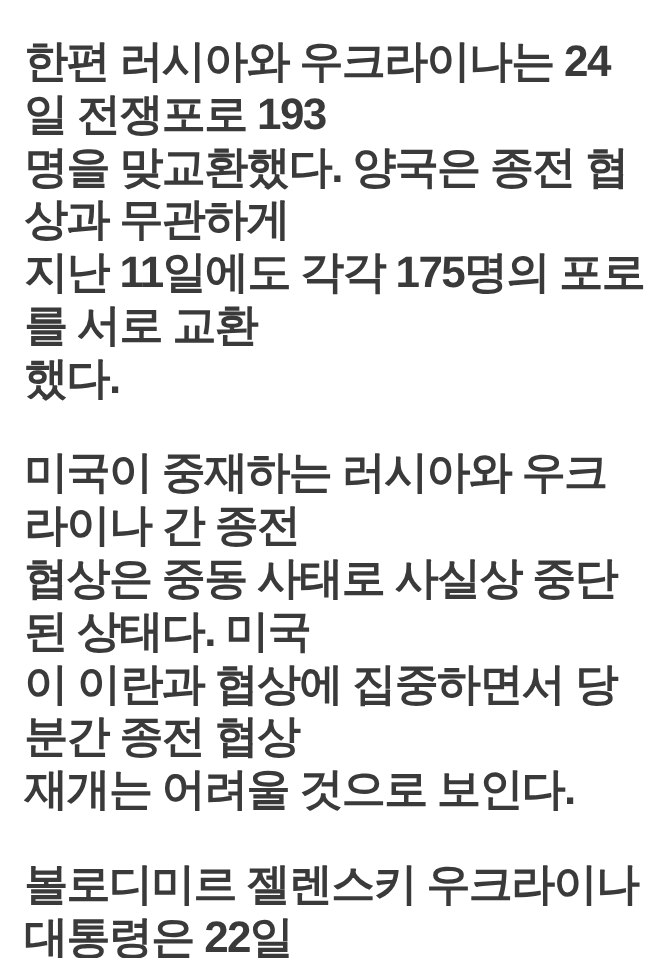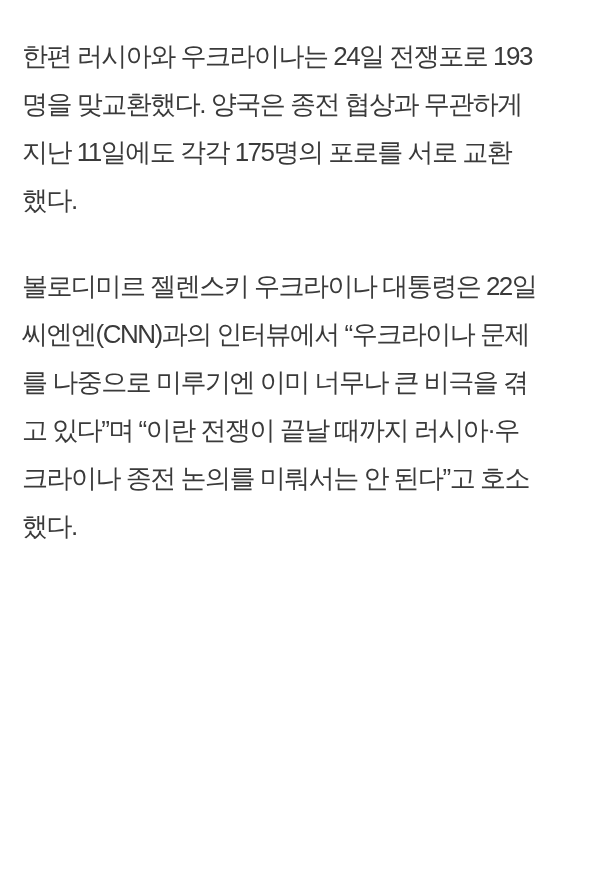--- a/index.html
+++ b/index.html
@@ -13,37 +13,41 @@
     overflow: hidden;
     font-family: "Liberation Sans", "DejaVu Sans", sans-serif;
   }
   .article {
     box-sizing: border-box;
     width: 600px;
     padding: 32px 14px 0 22px;
   }
   .para {
     margin: 0 0 38px 0;
-    font-size: 26px;
+    font-size: 40px;
     line-height: 48px;
-    font-weight: 400;
+    font-weight: 700;
     letter-spacing: -1.5px;
     color: #3a3a3a;
     white-space: pre-line;      
     word-break: break-all;
     text-align: left;
   }
 </style>
 </head>
 <body style="background: rgb(255, 255, 255);">
 
 <main class="article">
   <p class="para" style="color: rgb(58, 58, 58);">한편 러시아와 우크라이나는 24일 전쟁포로 193
 명을 맞교환했다. 양국은 종전 협상과 무관하게
 지난 11일에도 각각 175명의 포로를 서로 교환
 했다.</p>
+  <p class="para" style="color: rgb(58, 58, 58);">미국이 중재하는 러시아와 우크라이나 간 종전
+협상은 중동 사태로 사실상 중단된 상태다. 미국
+이 이란과 협상에 집중하면서 당분간 종전 협상
+재개는 어려울 것으로 보인다.</p>
   <p class="para" style="color: rgb(58, 58, 58);">볼로디미르 젤렌스키 우크라이나 대통령은 22일
 씨엔엔(CNN)과의 인터뷰에서 “우크라이나 문제
 를 나중으로 미루기엔 이미 너무나 큰 비극을 겪
 고 있다”며 “이란 전쟁이 끝날 때까지 러시아·우
 크라이나 종전 논의를 미뤄서는 안 된다”고 호소
 했다.</p>
 </main>
 
 </body></html>

